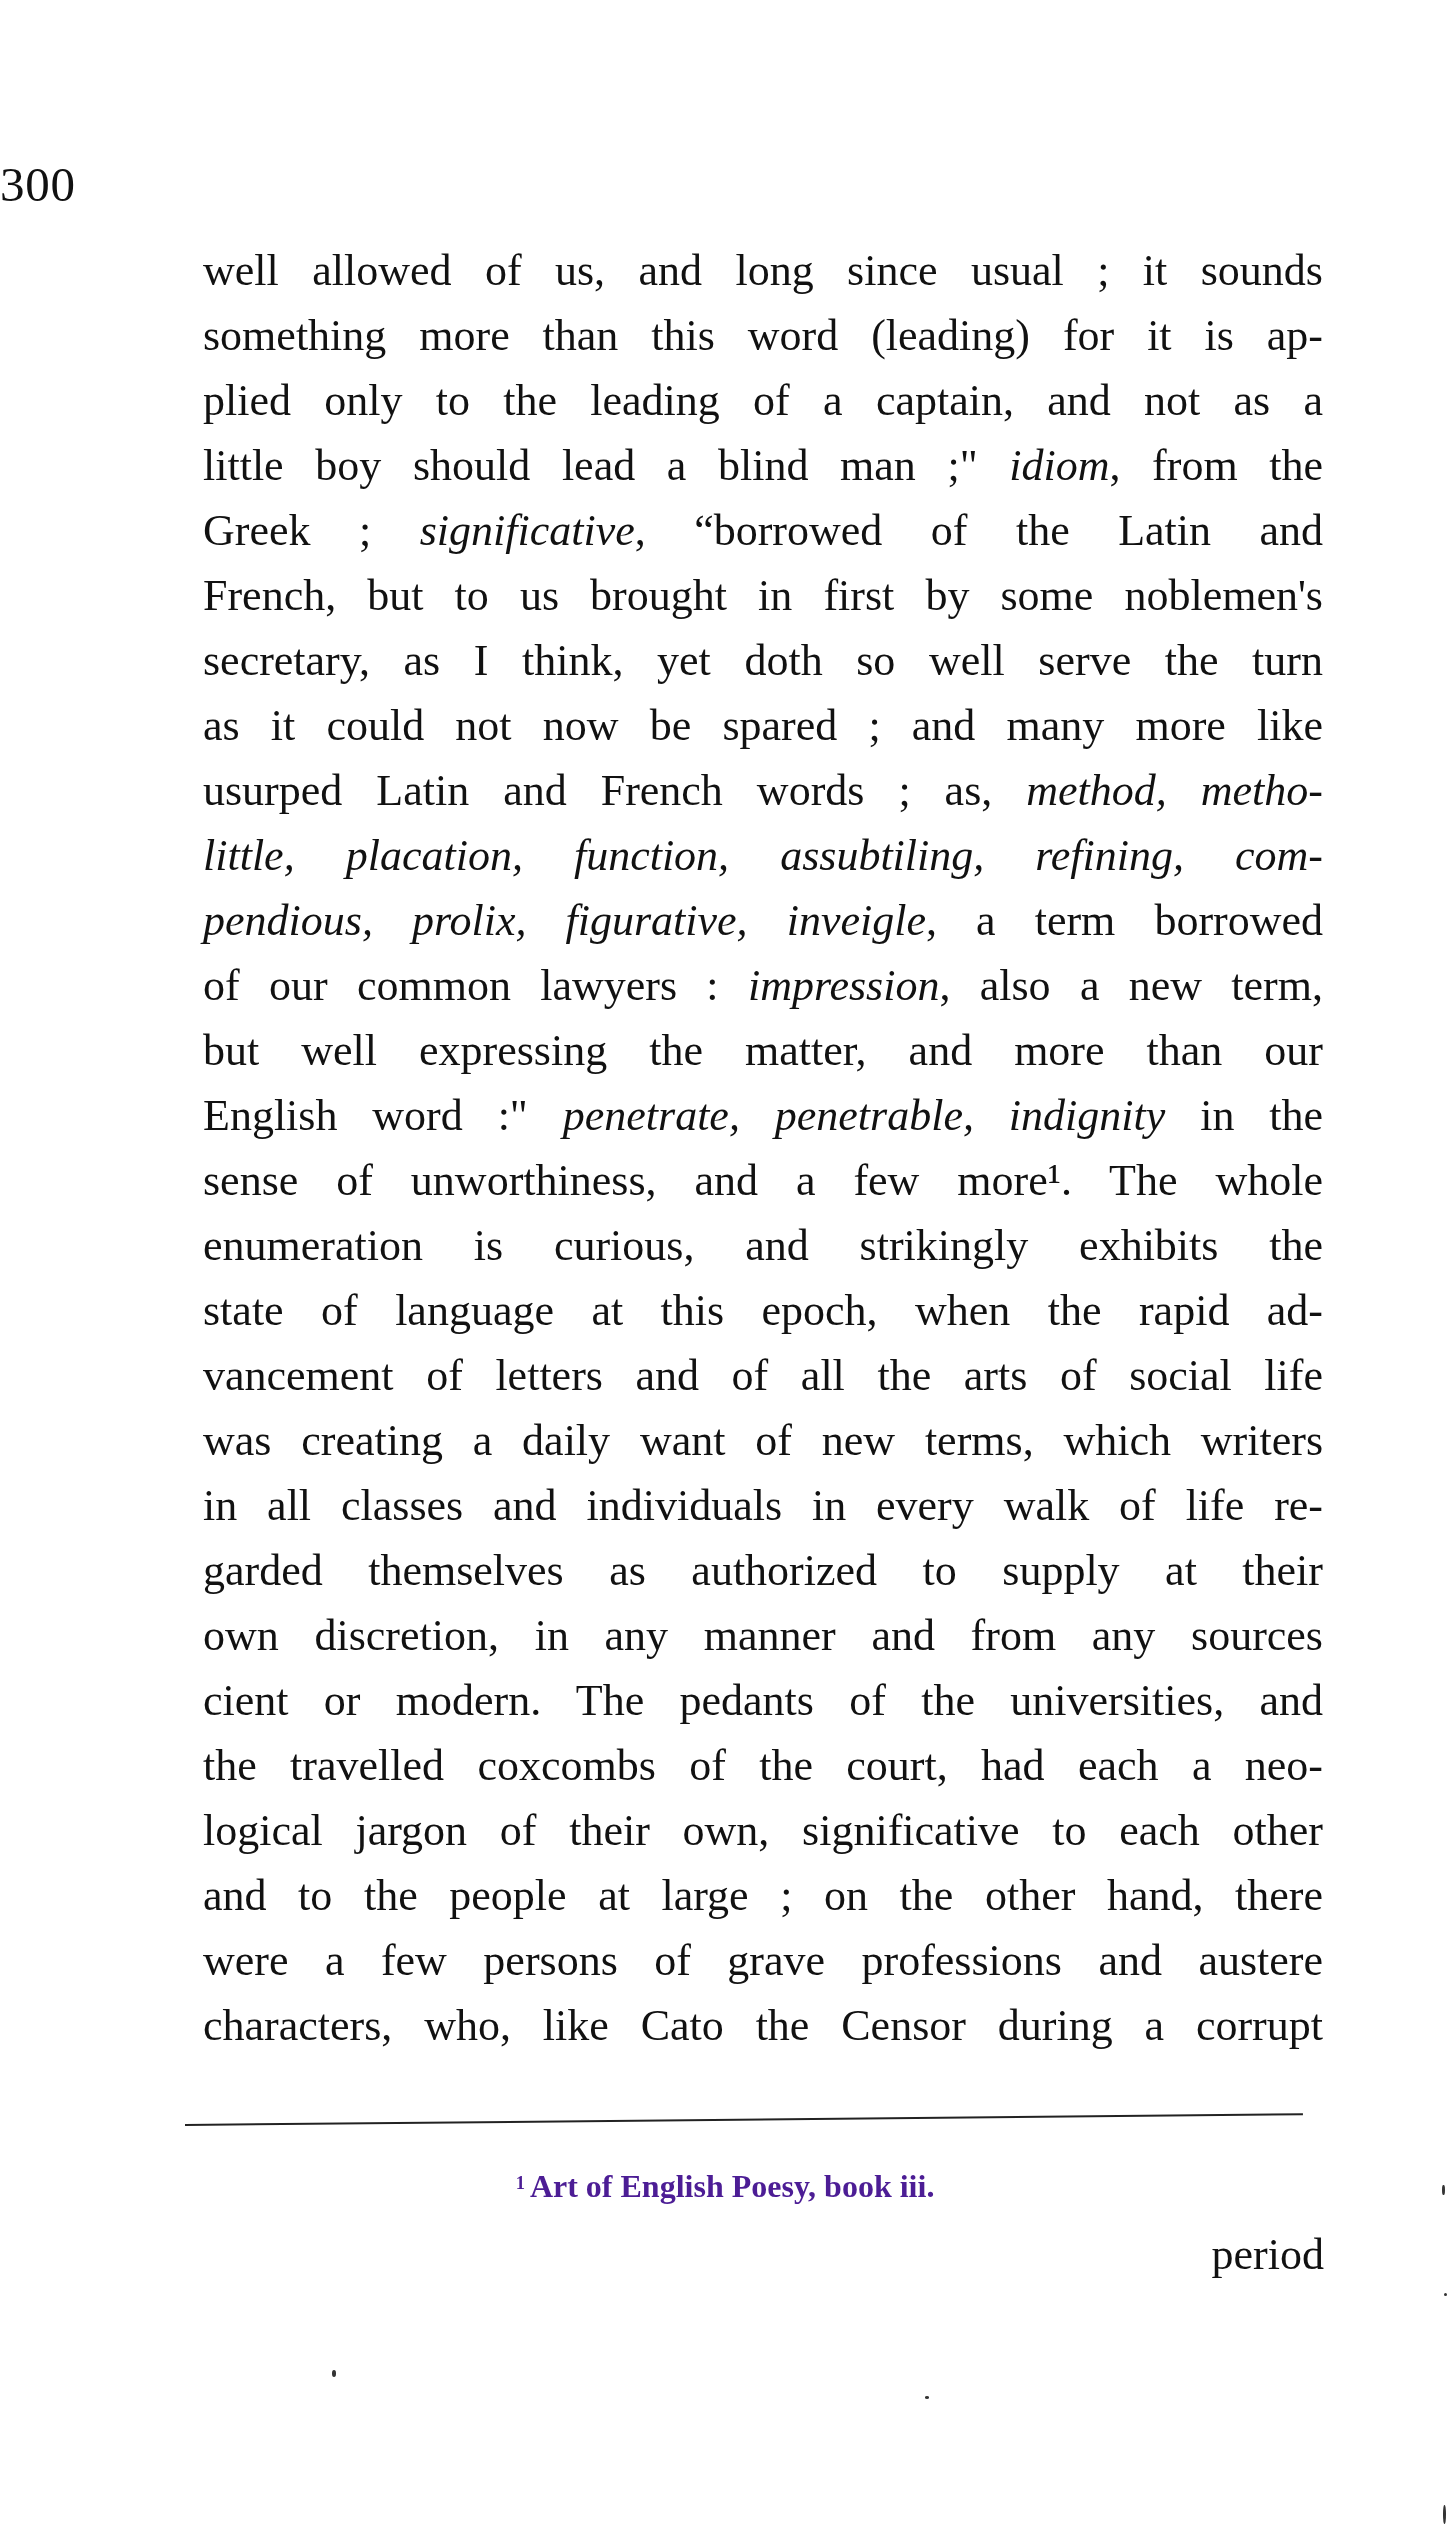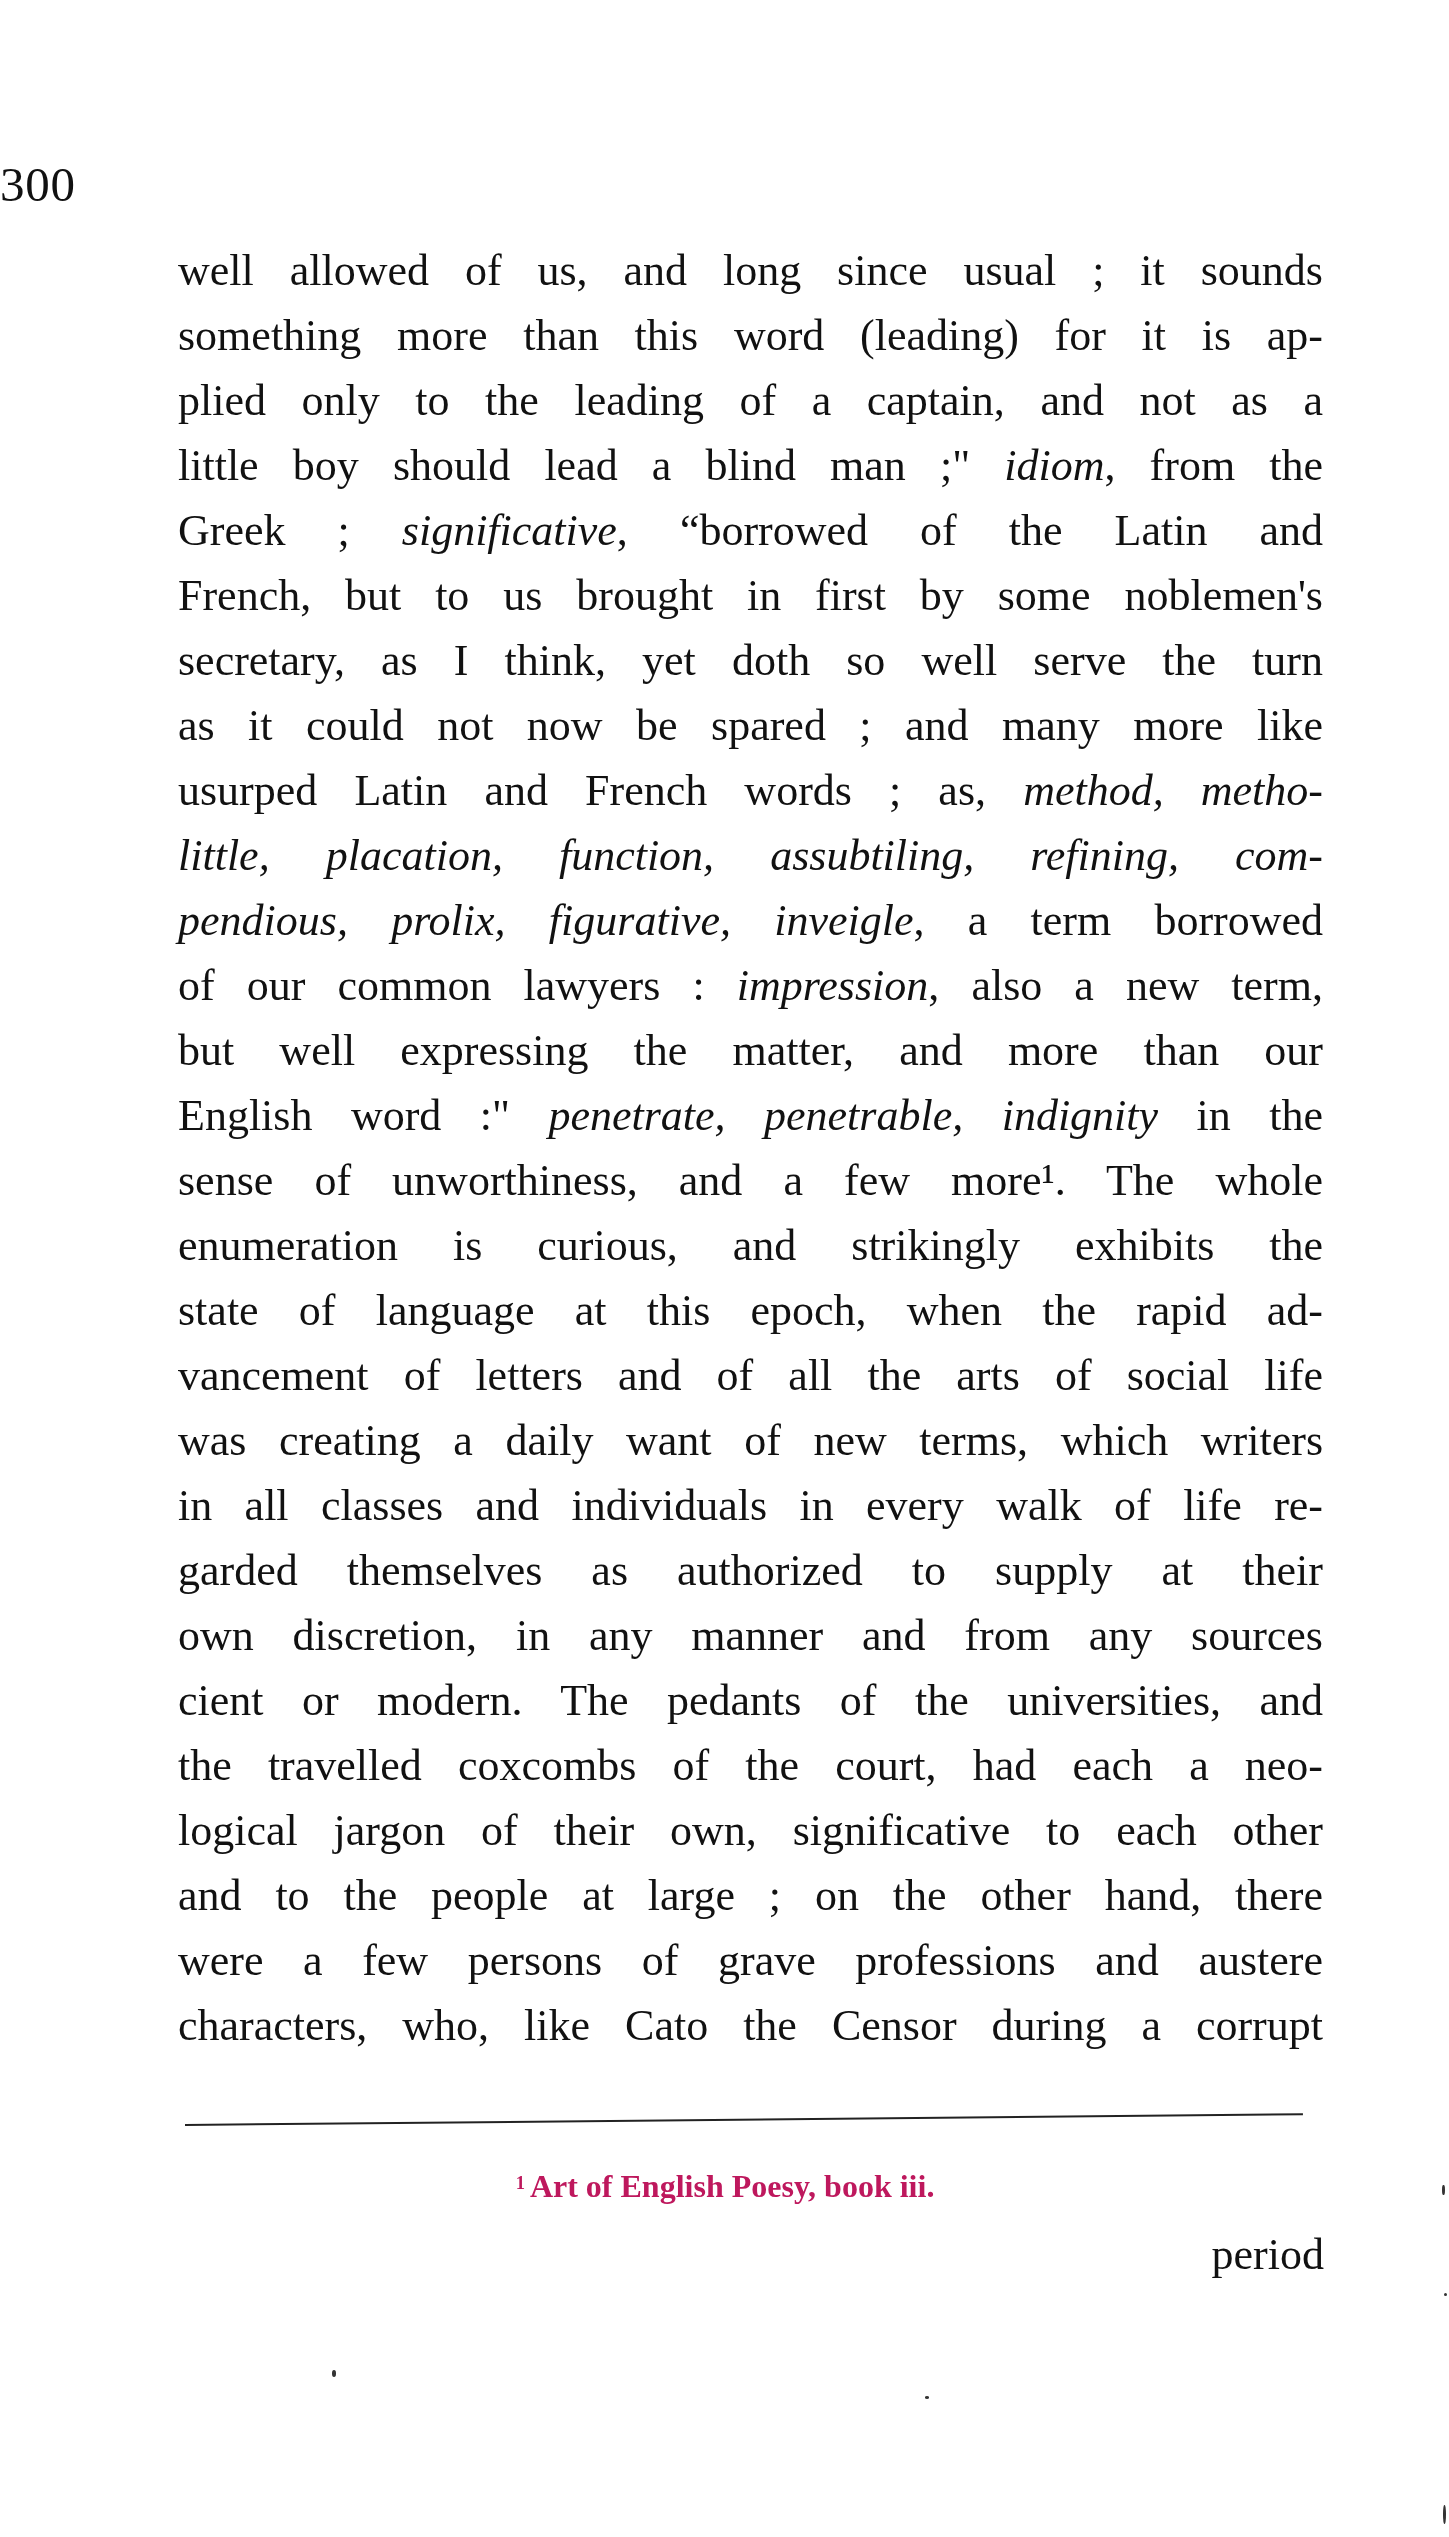--- a/index.html
+++ b/index.html
@@ -8,30 +8,30 @@
   .page-number {
     position: absolute; left: 0; width: 1450px; top: 160px; text-align: left;
     font-family: "Liberation Serif", "DejaVu Serif", serif; font-size: 49px; line-height: 50px; letter-spacing: 0.8px;
   }
   .body-text {
     position: absolute; left: 178px; width: 1145px; top: 238px;
     font-family: "Liberation Serif", "DejaVu Serif", serif; font-size: 44px; color: #111;
   }
   .line {
     display: block; height: 65px; line-height: 65px; white-space: nowrap;
-    text-align: justify; text-align-last: justify; overflow: visible;
+    text-align: justify; text-align-last: justify; overflow: visible; margin-left: 25px;
   }
   .line i { }
   .rule {
     position: absolute; left: 185px; top: 2124px; width: 1118px; height: 0;
     border-top: 2.5px solid #222; transform: rotate(-0.55deg); transform-origin: left center;
   }
   .footnote {
     position: absolute; left: 0; width: 1450px; top: 2163px; text-align: center;
-    font-family: "Liberation Serif", "DejaVu Serif", serif; font-size: 32px; line-height: 40px; font-weight: bold; color: #be185d;
+    font-family: "Liberation Serif", "DejaVu Serif", serif; font-size: 32px; line-height: 40px; font-weight: bold; color: #4c1d95;
   }
   .footnote sup { font-size: 18.5px; vertical-align: 8.4px; margin-right: 5px; }
   .catchword {
     position: absolute; right: 126px; top: 2198px;
     font-family: "Liberation Serif", "DejaVu Serif", serif; font-size: 44px; line-height: 50px; color: #111; margin-top: 32px;
   }
   .speck { position: absolute; background: #333; border-radius: 50%; }
 </style>
 </head>
 <body>

